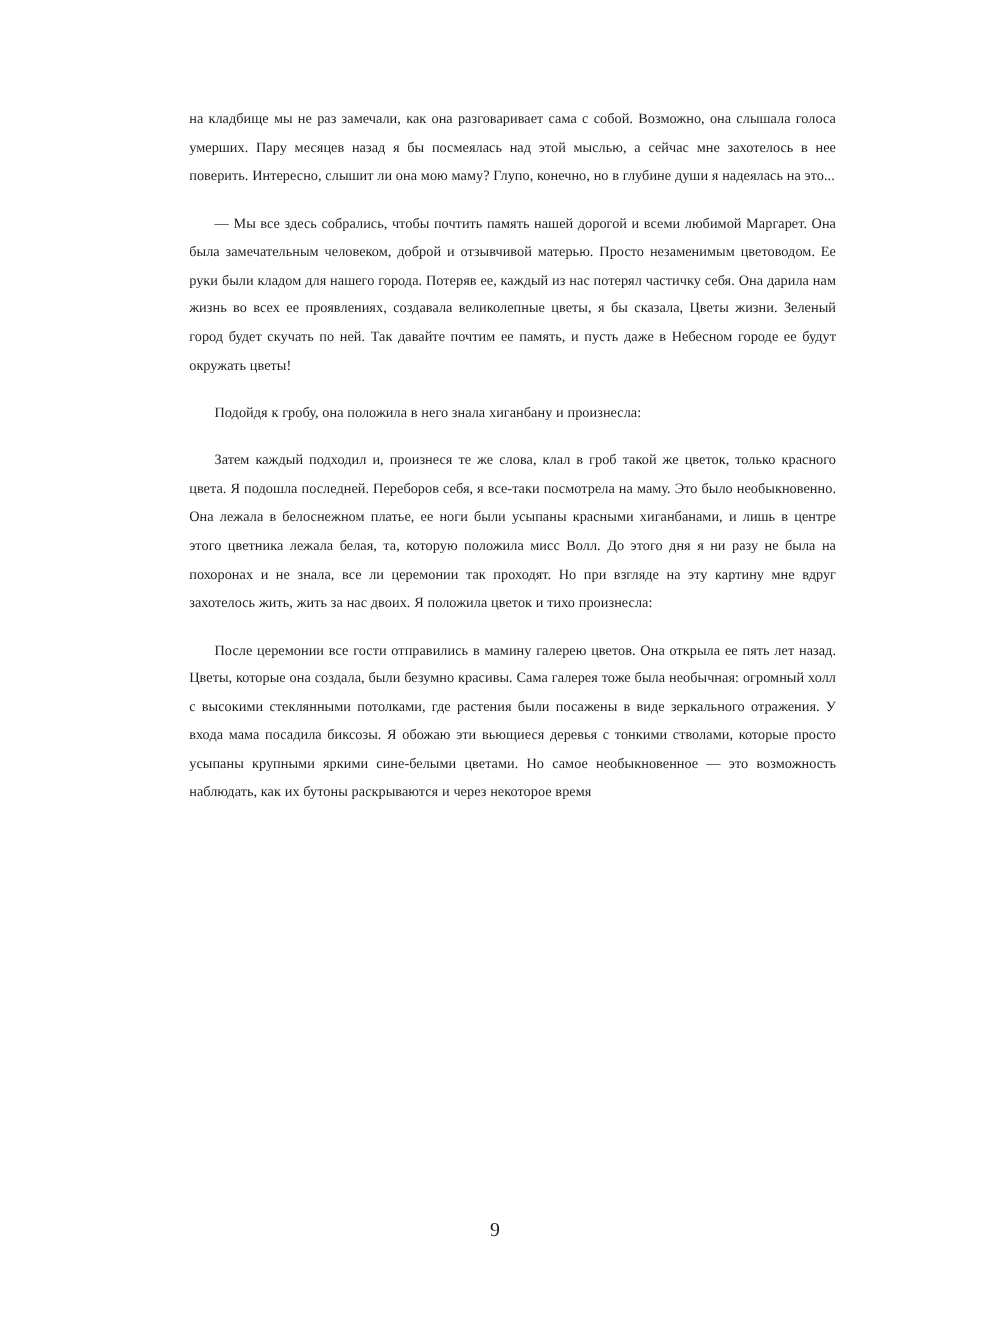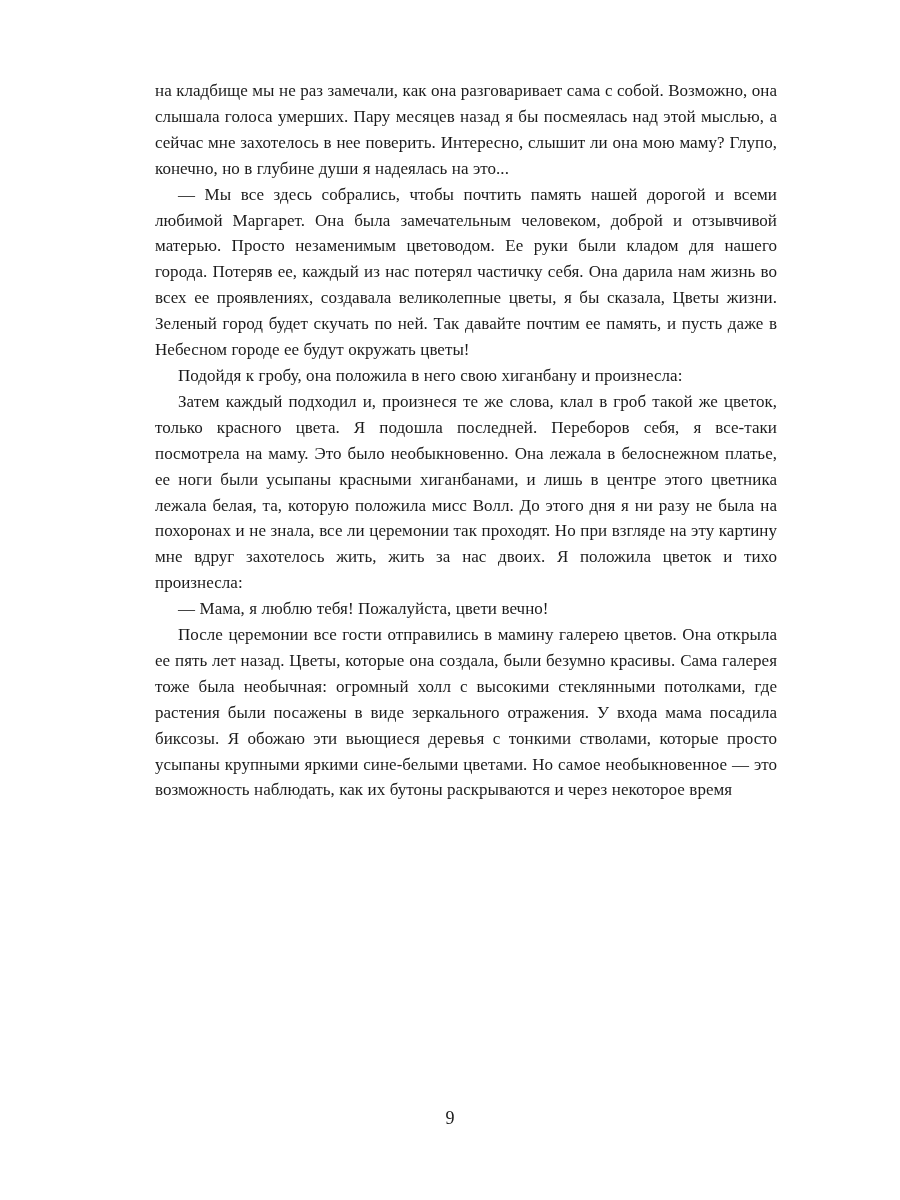--- a/index.html
+++ b/index.html
@@ -16,23 +16,23 @@
     overflow: hidden;
     box-sizing: border-box;
   }
   .text-column {
     position: absolute;
     left: 155px;
     top: 78px;
     width: 622px;
   }
   .para {
-    margin: 0;
+    margin: 17px;
     font-family: "Liberation Serif", "DejaVu Serif", serif;
-    font-size: 17px;
+    font-size: 13px;
     line-height: 25.9px;
     color: #1b1b1b;
     text-align: justify;
     text-justify: inter-word;
     hyphens: manual;
     -webkit-hyphens: manual;
     word-spacing: 0.01em;
     letter-spacing: 0.002em;
   }
   .para.indent {
@@ -53,21 +53,20 @@
   }
 </style>
 </head>
 <body>
 
 <div class="page">
 
   <div class="text-column">
     <p class="para cont">на кладбище мы не раз замечали, как она разговаривает сама с собой. Возможно, она слышала голоса умерших. Пару месяцев назад я бы посмеялась над этой мыслью, а сейчас мне захотелось в нее поверить. Интересно, слышит ли она мою маму? Глупо, конечно, но в глубине души я надеялась на это...</p>
     <p class="para indent">— Мы все здесь собрались, чтобы почтить память нашей дорогой и всеми любимой Маргарет. Она была замечательным человеком, доброй и отзывчивой матерью. Просто незаменимым цветоводом. Ее руки были кладом для нашего города. Потеряв ее, каждый из нас потерял частичку себя. Она дарила нам жизнь во всех ее проявлениях, создавала великолепные цветы, я бы сказала, Цветы жизни. Зеленый город будет скучать по ней. Так давайте почтим ее память, и пусть даже в Небесном городе ее будут окружать цветы!</p>
-    <p class="para indent">Подойдя к гробу, она положила в него свою хиганбану и произнесла:</p>
+    <p class="para indent">Подойдя к гробу, она положила в него знала хиганбану и произнесла:</p>
     <p class="para indent">Затем каждый подходил и, произнеся те же слова, клал в гроб такой же цветок, только красного цвета. Я подошла последней. Переборов себя, я все-таки посмотрела на маму. Это было необыкновенно. Она лежала в белоснежном платье, ее ноги были усыпаны красными хиганбанами, и лишь в центре этого цветника лежала белая, та, которую положила мисс Волл. До этого дня я ни разу не была на похоронах и не знала, все ли церемонии так проходят. Но при взгляде на эту картину мне вдруг захотелось жить, жить за нас двоих. Я положила цветок и тихо произнесла:</p>
-    <p class="para indent">— Мама, я люблю тебя! Пожалуйста, цвети вечно!</p>
     <p class="para indent">После церемонии все гости отправились в мамину галерею цветов. Она открыла ее пять лет назад. Цветы, которые она создала, были безумно красивы. Сама галерея тоже была необычная: огромный холл с высокими стеклянными потолками, где растения были посажены в виде зеркального отражения. У входа мама посадила биксозы. Я обожаю эти вьющиеся деревья с тонкими стволами, которые просто усыпаны крупными яркими сине-белыми цветами. Но самое необыкновенное — это возможность наблюдать, как их бутоны раскрываются и через некоторое время</p>
   </div>
 
   <div class="page-number">9</div>
 
 </div>
 
 </body></html>

